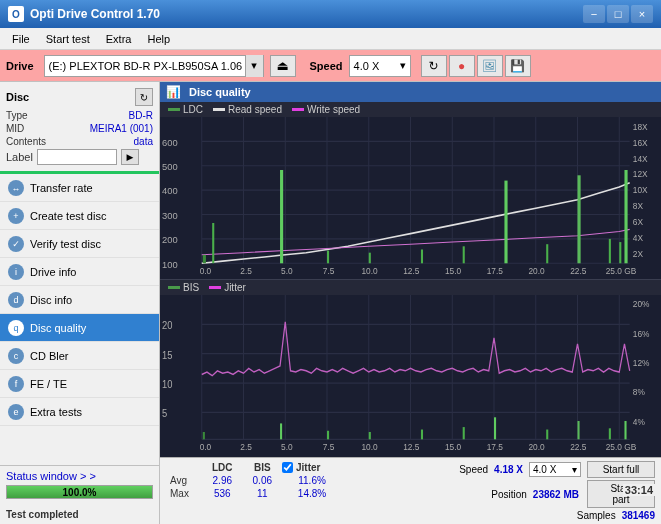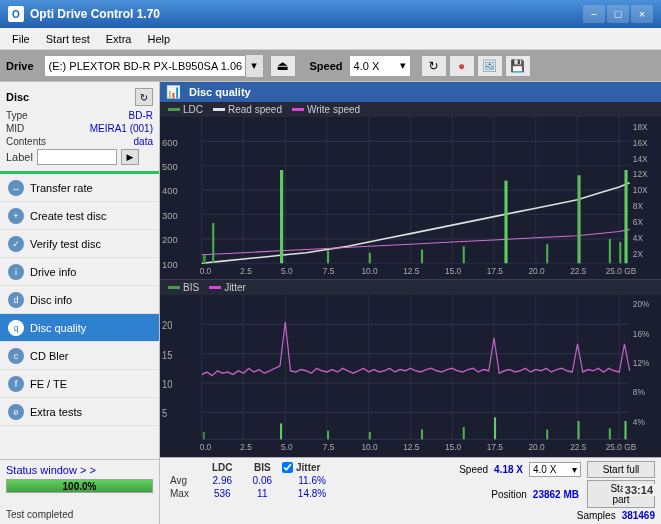--- a/index.html
+++ b/index.html
@@ -55,21 +55,21 @@
     }
     .menu-item {
       padding: 2px 8px;
       cursor: pointer;
       border-radius: 2px;
       font-size: 11px;
     }
 
     
     .drive-bar {
-      background: #a3a3a3;
+      background: #fca5a5;
       height: 32px;
       display: flex;
       align-items: center;
       padding: 0 6px;
       border-bottom: 1px solid #c0c0c0;
       gap: 6px;
     }
     .drive-label { font-size: 11px; font-weight: 600; margin-right: 4px; }
     .eject-btn {
       width: 26px; height: 22px;
@@ -208,21 +208,21 @@
     }
     .progress-text {
       position: absolute;
       width: 100%;
       text-align: center;
       font-size: 10px;
       color: black;
       line-height: 14px;
       font-weight: bold;
     }
-    .status-msg { font-size: 10px; color: #333; margin-top: 16px; }
+    .status-msg { font-size: 10px; color: #333; margin-top: 10px; font-weight: bold; }
 
     
     .main-content {
       flex: 1;
       background: #2a2a3a;
       display: flex;
       flex-direction: column;
       position: relative;
     }
     .chart-title-bar {

